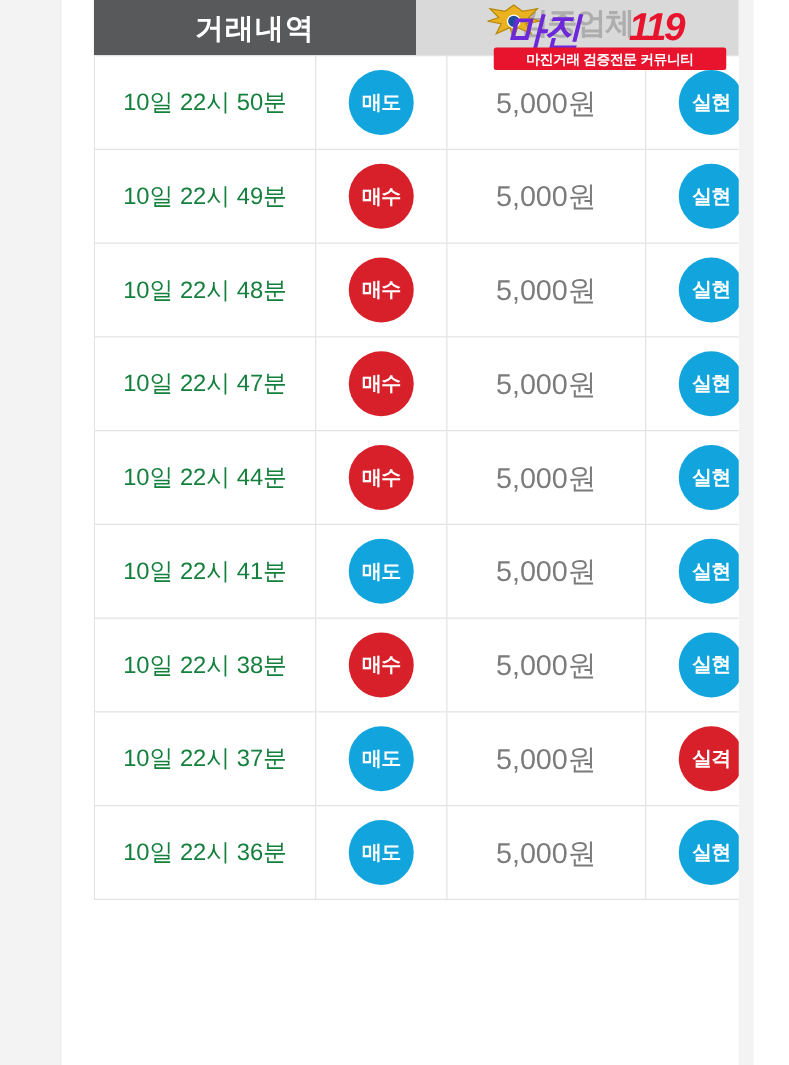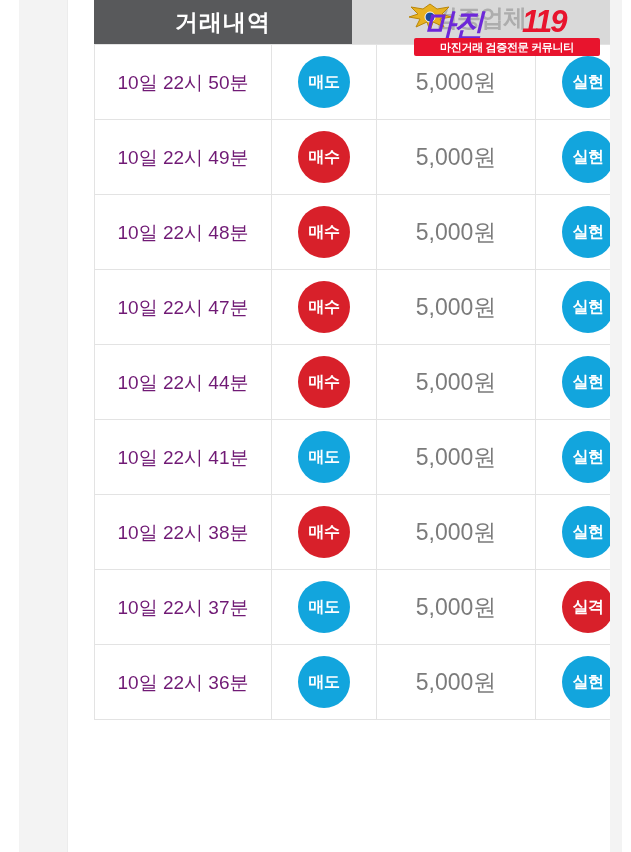--- a/index.html
+++ b/index.html
@@ -14,21 +14,20 @@
     overflow: hidden;
     position: relative;
   }
   .page {
     position: absolute;
     left: 0; top: 0;
     width: 603px;
     height: 852px;
     background: #ffffff;
     overflow: hidden;
-    margin-left: 19px;
   }
   .side-left {
     position: absolute;
     left: 0; top: 0;
     width: 48px;
     height: 852px;
     background: #f3f3f3;
     border-right: 1px solid #ececec;
   }
   .side-right {
@@ -141,21 +140,21 @@
   }
   table.tx td {
     border: 1px solid #e3e3e3;
     height: 72px;
     vertical-align: middle;
     text-align: center;
     background: #ffffff;
   }
   td.c-time {
     width: 156px;
-    color: #701a75;
+    color: #15803d;
     font-size: 19px;
     line-height: 27px;
     padding: 0 10px;
     text-align: center;
   }
   td.c-side {
     width: 102px;
   }
   td.c-amt {
     width: 156px;

